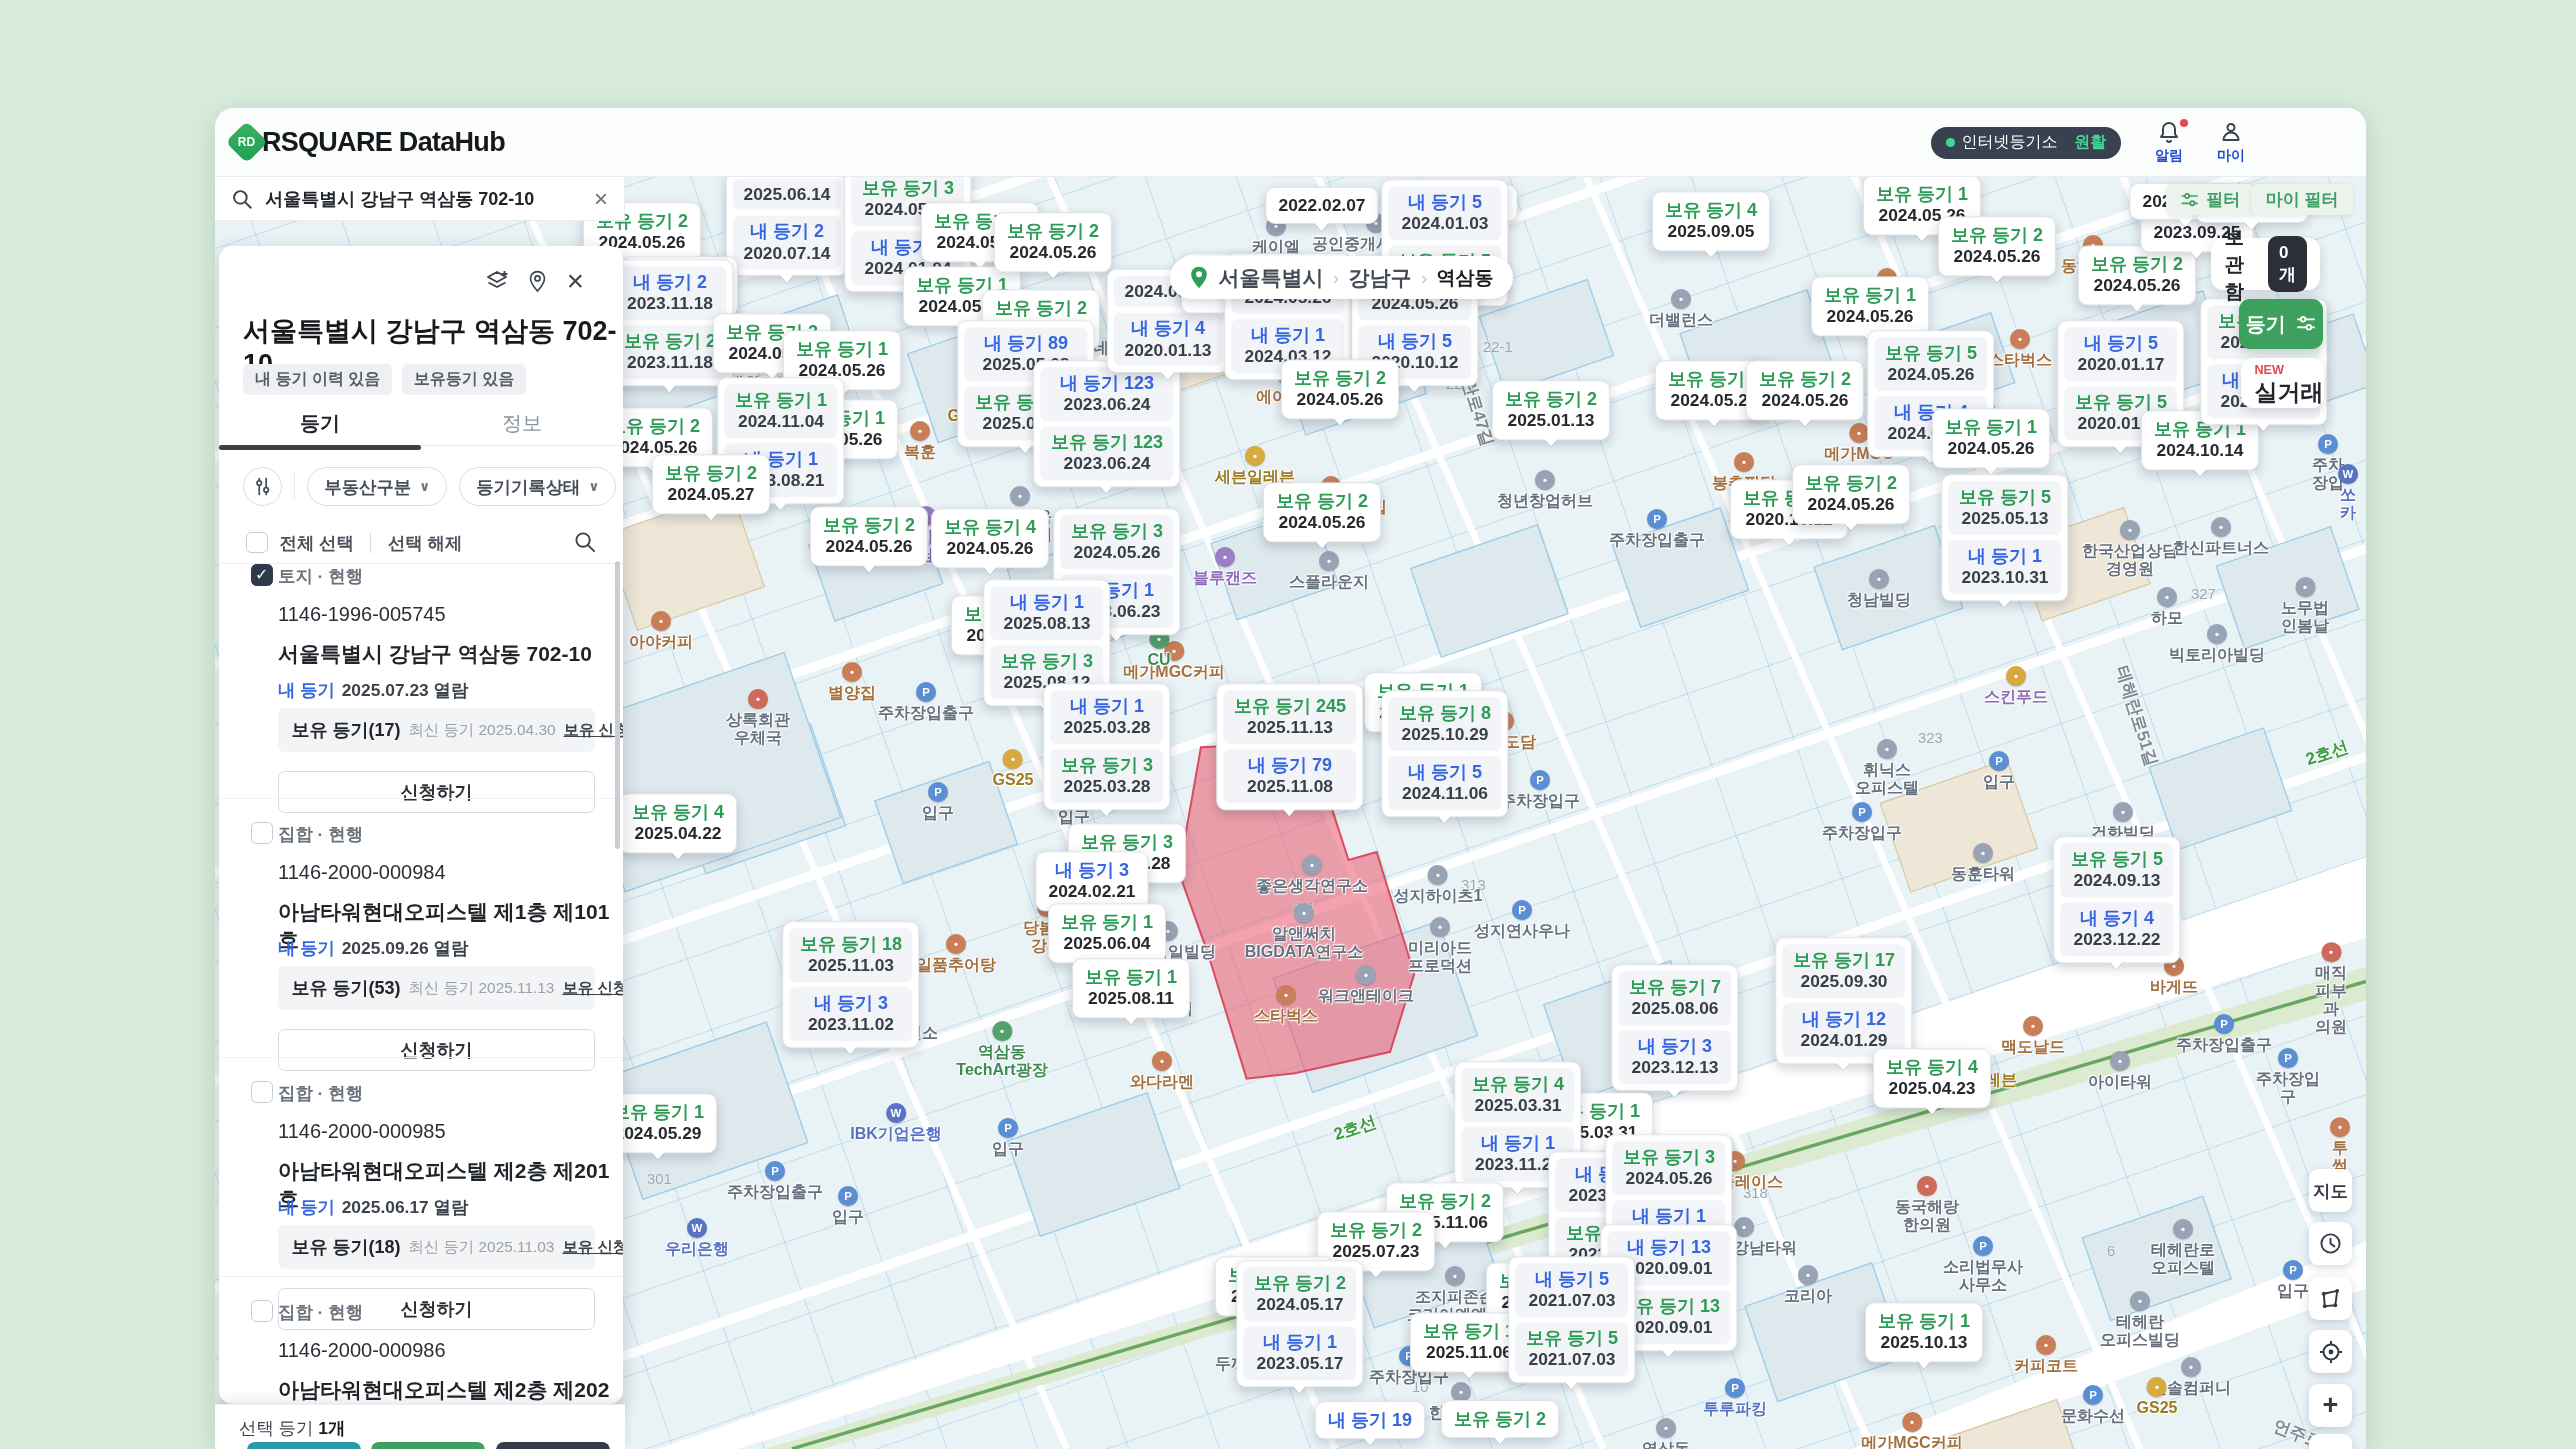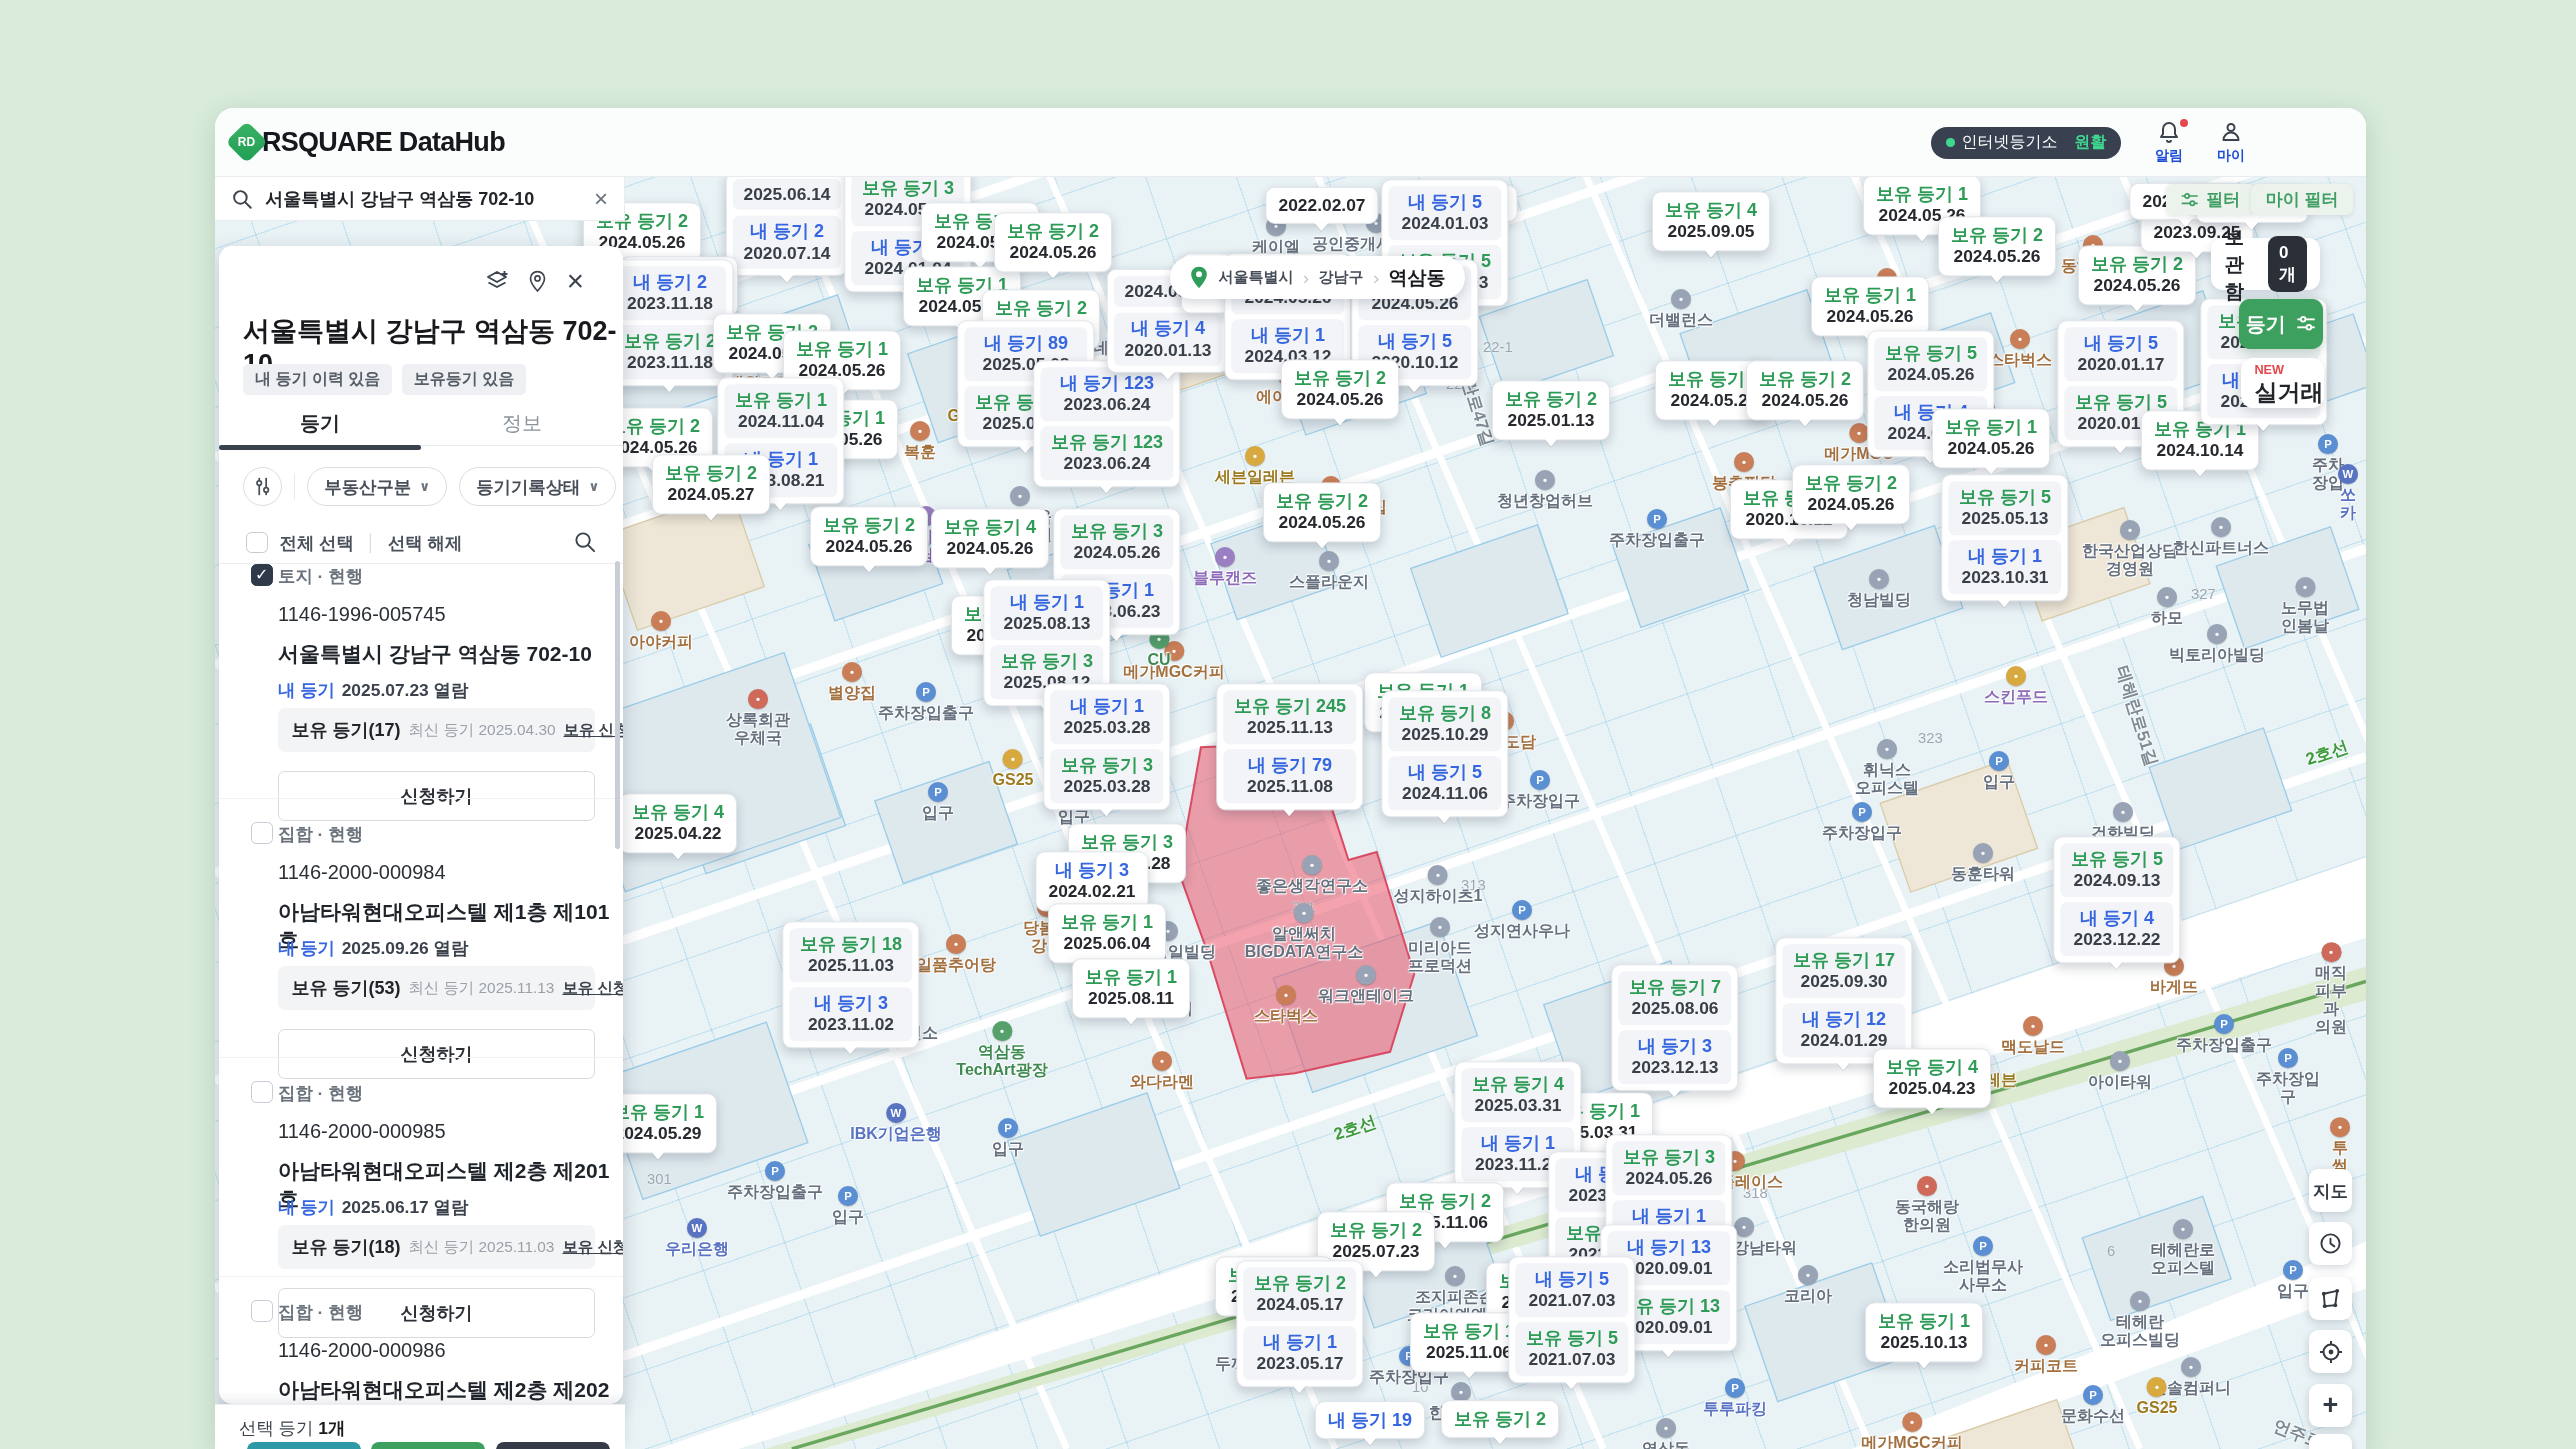--- a/index.html
+++ b/index.html
@@ -98,33 +98,33 @@
   .it-type{position:absolute;left:59px;top:0;font-size:17.4px;color:#6a727c;font-weight:600}
   .it-code{position:absolute;left:59px;top:39px;font-size:20px;color:#2b3036}
   .it-title{position:absolute;left:59px;top:76px;font-size:21px;color:#1f242a;font-weight:800}
   .it-reg{position:absolute;left:59px;top:114px;font-size:17.4px;color:#3c434d;font-weight:600}
   .it-reg b{color:#3667e0;font-weight:800;margin-right:6.7px}
   .own{position:absolute;left:59px;top:144px;width:317px;height:44px;background:#f3f4f6;border-radius:6.7px;
     display:flex;align-items:center;padding:0 13.4px;gap:8px}
   .own .o1{font-size:18px;font-weight:800;color:#22262b;white-space:nowrap}
   .own .o2{font-size:15.4px;color:#9aa1a9;white-space:nowrap}
   .own .o3{font-size:15.4px;color:#3c434d;font-weight:700;text-decoration:underline;margin-left:auto;white-space:nowrap}
-  .applybtn{position:absolute;left:59px;top:207px;width:317px;height:50px;border:1.3px solid #d6dbe0;border-radius:6.7px;
+  .applybtn{position:absolute;left:59px;top:207px;width:317px;height:42px;border:1.3px solid #d6dbe0;border-radius:6.7px;
     display:flex;align-items:center;justify-content:center;font-size:18px;font-weight:700;color:#2b3036;cursor:pointer;background:#fff}
   .scrollbar{position:absolute;right:2.7px;top:315px;width:5.4px;height:288px;background:#c9ced6;border-radius:2.7px;z-index:19}
   
   .bbar{position:absolute;left:0;top:1296px;width:410px;height:45px;background:#fff;z-index:21;
     box-shadow:0 -4px 10.7px rgba(30,40,60,.10);border-top:0.7px solid #eceef1}
   .bbar .cnt{position:absolute;left:24px;top:10.7px;font-size:17.4px;color:#3c434d}
   .bbar .cnt b{color:#17191c;font-weight:800}
   .bbar .bb{position:absolute;top:37px;height:40px;border-radius:8px}
   
   .crumb{position:absolute;left:955px;top:148px;height:43px;background:#fff;border-radius:21.5px;z-index:8;
     box-shadow:0 4px 10.7px rgba(30,40,60,.18);display:flex;align-items:center;padding:0 19px;gap:9.4px}
-  .crumb .c1{font-size:15px;color:#454c56;font-weight:600}
+  .crumb .c1{font-size:21px;color:#454c56;font-weight:600}
   .crumb .sep{font-size:19px;color:#c2c8cf}
   .crumb .c3{font-size:19px;color:#17191c;font-weight:800}
   .mbtn{position:absolute;z-index:8;background:#ecf3ed;border-radius:6.7px;height:31px;display:flex;
     align-items:center;padding:0 14.8px;gap:8px;font-size:17px;font-weight:700;color:#3f9e63;cursor:pointer;
     box-shadow:0 1.3px 5.4px rgba(30,40,60,.10)}
   .card{position:absolute;z-index:8;background:#fff;border-radius:12px;box-shadow:0 4px 10.7px rgba(30,40,60,.16)}
   .store{left:1996px;top:130px;width:109px;height:52px;display:flex;align-items:center;padding:0 13.4px;gap:9.4px;cursor:pointer}
   .store .st{font-size:19.5px;font-weight:800;color:#22262b}
   .store .badge{background:#2b3038;color:#fff;border-radius:9.4px;font-size:17px;font-weight:700;padding:6.7px 10.7px}
   .gbtn{position:absolute;left:2024px;top:191px;width:84px;height:50px;background:#3da05f;border-radius:10.7px;z-index:8;

